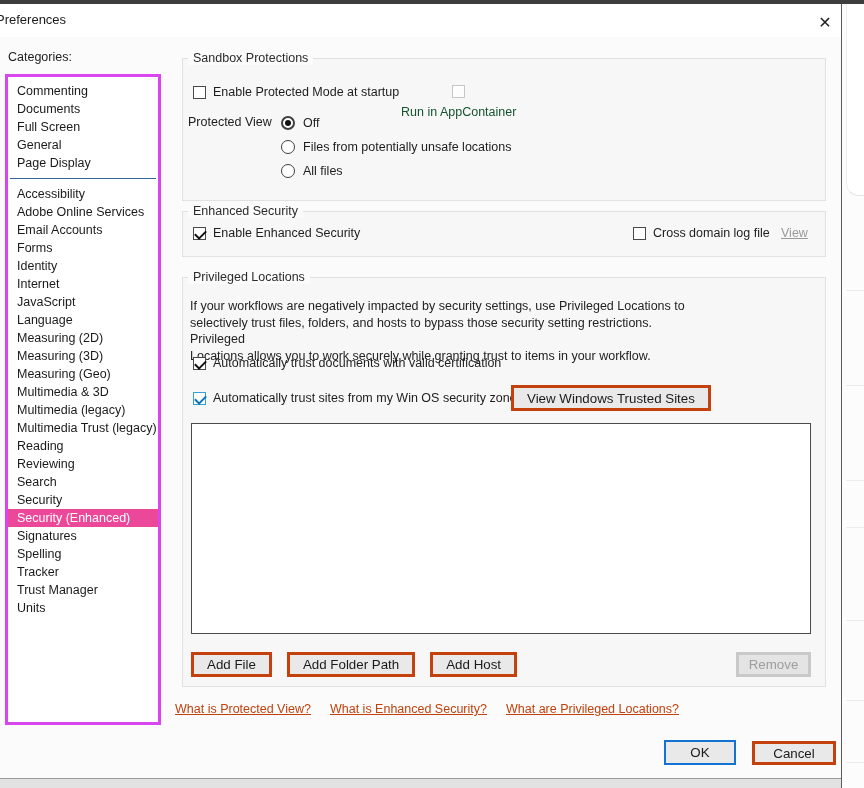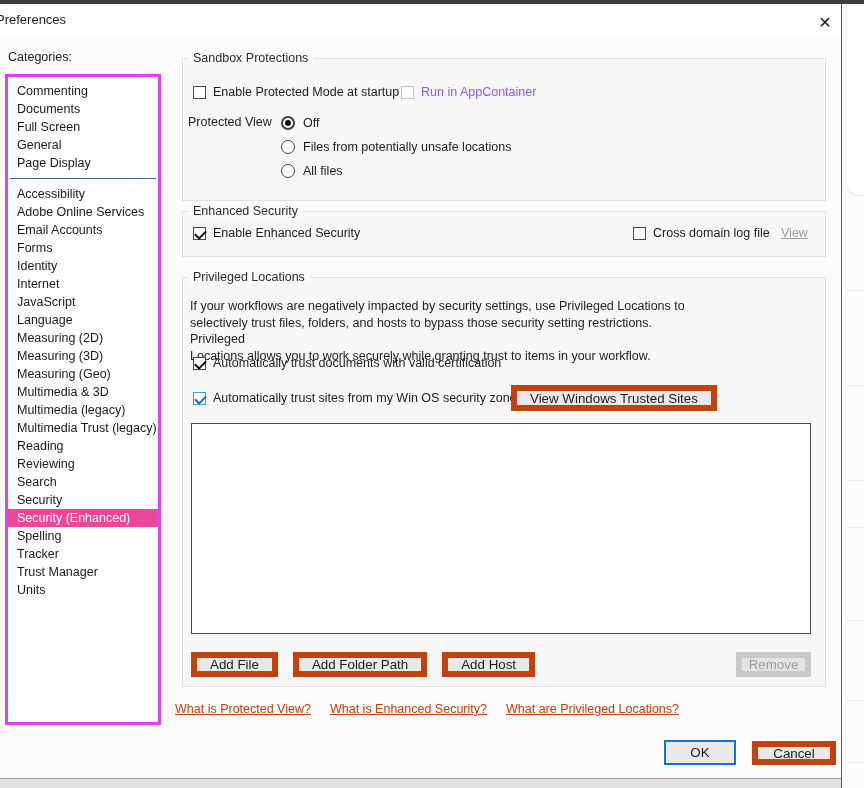--- a/index.html
+++ b/index.html
@@ -44,36 +44,36 @@
   .row { position:absolute; display:flex; align-items:center; gap:7px; white-space:nowrap; }
 
   .cb { width:13px; height:13px; border:1px solid #494949; background:#fff; position:relative; flex:none; display:inline-block; }
   .cb.checked::after {
     content:""; position:absolute; left:1px; top:2px; width:9px; height:5px;
     border-left:2px solid #111; border-bottom:2px solid #111; transform:rotate(-45deg);
   }
   .cb.blue { border-color:#35a0d8; }
   .cb.blue.checked::after { border-left-color:#0d72b9; border-bottom-color:#0d72b9; }
   .cb.disabled { border-color:#c6c6c6; background:#fdfdfd; }
-  .dim { color:#8b5cf6; }
+  .dim { color:#14532d;flex-direction:column; }
 
   .radio { width:14px; height:14px; border:1px solid #3f3f3f; border-radius:50%; background:#fff; position:relative; flex:none; }
   .radio.on { border-width:2px; }
   .radio.on::after { content:""; position:absolute; left:2px; top:2px; width:6px; height:6px; border-radius:50%; background:#111; }
   .radio-row { display:flex; align-items:center; gap:8px; height:24px; white-space:nowrap; }
   .radio-stack { position:absolute; left:98px; top:108px; }
   .pv-label { position:absolute; left:5px; top:56px; color:#1d1d1d; }
 
   .view-link { color:#9a9a9a; text-decoration:underline; }
 
   .desc { position:absolute; left:7px; top:20px; width:520px; line-height:16.5px; color:#232323; }
 
   .btn {
     display:inline-flex; align-items:center; justify-content:center;
-    background:#e9e9e9; border:6px solid #c2410c; color:#1a1a1a;
+    background:#e9e9e9; border:3px solid #c2410c; color:#1a1a1a;
     height:25px; padding:0 13px; white-space:nowrap;
   }
   .btn.disabled { color:#9d9d9d; border-color:#c9c9c9; background:#e4e4e4; }
   .btn-trusted { position:absolute; left:328px; top:107px; height:26px; }
 
   .site-listbox {
     position:absolute; left:8px; top:145px; width:620px; height:211px;
     background:#ffffff; border:1px solid #4a4a4a;
   }
   .add-row { position:absolute; left:8px; top:374px; display:flex; }
@@ -135,20 +135,21 @@
       <div class="cat-item">Measuring (3D)</div>
       <div class="cat-item">Measuring (Geo)</div>
       <div class="cat-item">Multimedia &amp; 3D</div>
       <div class="cat-item">Multimedia (legacy)</div>
       <div class="cat-item">Multimedia Trust (legacy)</div>
       <div class="cat-item">Reading</div>
       <div class="cat-item">Reviewing</div>
       <div class="cat-item">Search</div>
       <div class="cat-item">Security</div>
       <div class="cat-item selected">Security (Enhanced)</div>
+      <div class="cat-item">Signatures</div>
       <div class="cat-item">Spelling</div>
       <div class="cat-item">Tracker</div>
       <div class="cat-item">Trust Manager</div>
       <div class="cat-item">Units</div>
     </div>
 
   <div class="group grp-sandbox">
     <span class="group-label">Sandbox Protections</span>
     <div class="row" style="left:10px; top:26px;">
       <span class="cb"></span>

